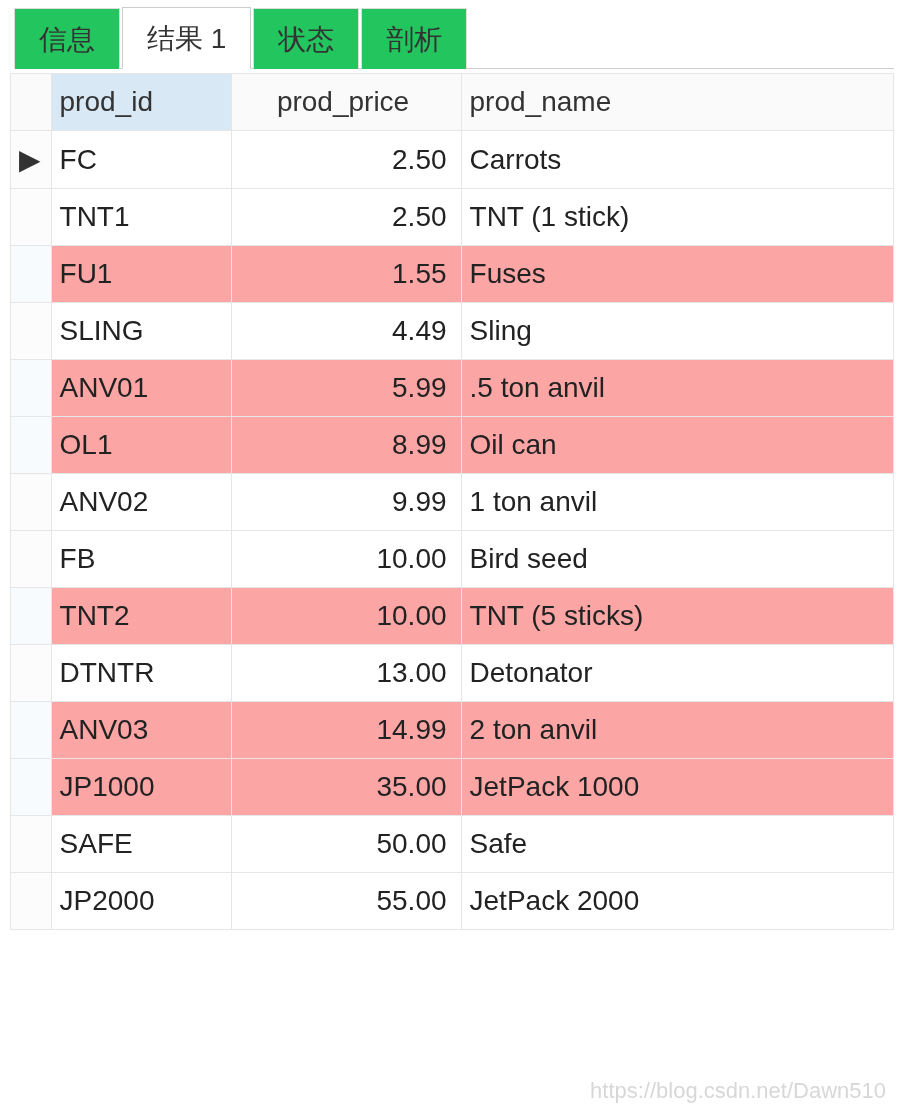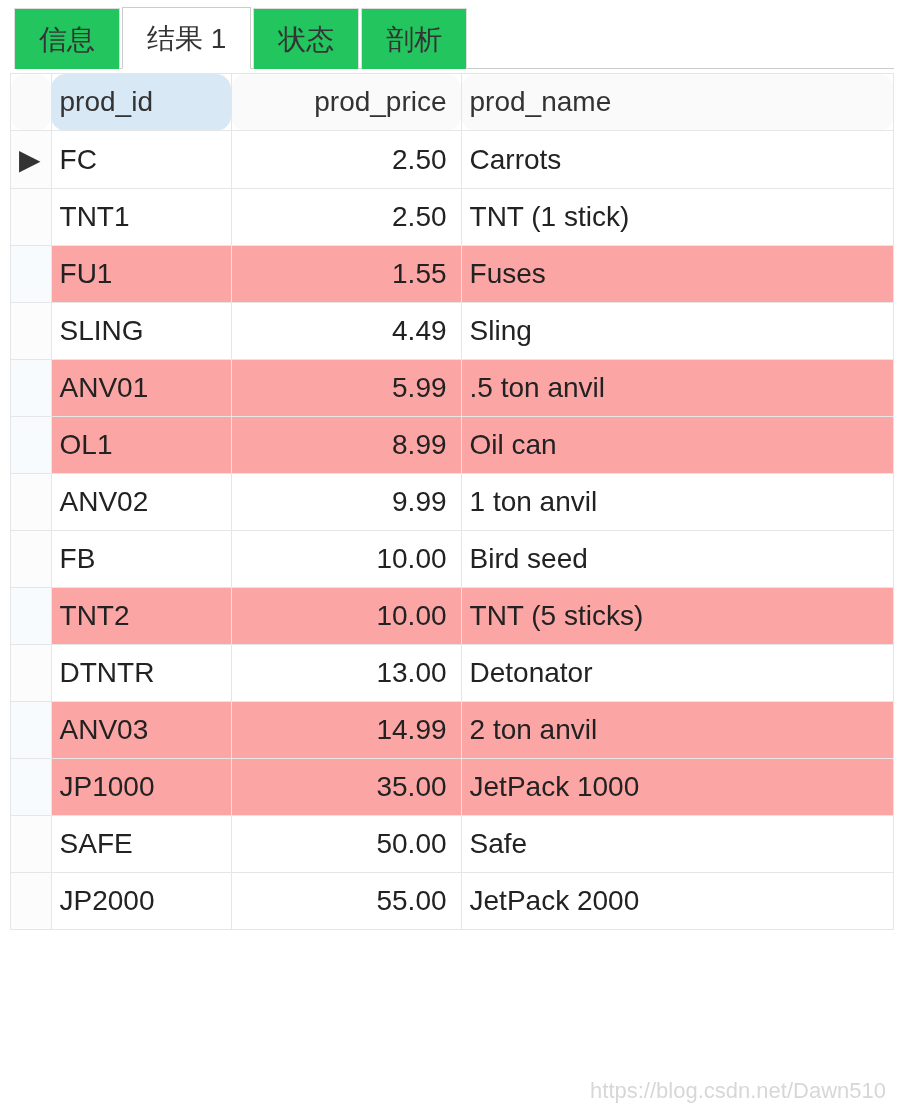--- a/index.html
+++ b/index.html
@@ -28,21 +28,21 @@
     border-bottom: 1px solid #ffffff;
   }
 
   
   .grid { display: table; border-collapse: collapse; width: 100%; margin-top: 4px; }
   .row { display: table-row; }
   .cell { display: table-cell; padding: 12px 10px 12px 8px; border: 1px solid #e6e6e6; vertical-align: middle; }
 
   .gutter { width: 30px; min-width: 30px; background: #fcfcfc; border-right: 1px solid #e6e6e6; text-align: center; color: #333; }
 
-  .hdr { background: #fafafa; font-weight: normal; color: #333; border-radius: 15px; }
+  .hdr { background: #fafafa; font-weight: normal; color: #333; }
   .hdr.sorted { background: #d9e8f5; }
   .col-id { width: 180px; }
   .col-price { width: 230px; text-align: right; padding-right: 14px; }
   .col-name { }
 
   .row.alt .cell { background: #fca5a5; }
   .row.alt .gutter { background: #f7fbfe; }
 
   .watermark {
     position: fixed;
@@ -64,21 +64,21 @@
     <div class="tab active">结果 1</div>
     <div class="tab">状态</div>
     <div class="tab">剖析</div>
   </div>
 
   <div class="grid">
 
     <div class="row hdr-row">
       <div class="cell gutter hdr"></div>
       <div class="cell hdr sorted col-id">prod_id</div>
-      <div class="cell hdr col-price" style="text-align:right;">prod_price</div>
+      <div class="cell hdr col-price" style="text-align:center;">prod_price</div>
       <div class="cell hdr col-name">prod_name</div>
     </div>
 
     <div class="row">
       <div class="cell gutter">▶</div>
       <div class="cell col-id">FC</div>
       <div class="cell col-price">2.50</div>
       <div class="cell col-name">Carrots</div>
     </div>
 

